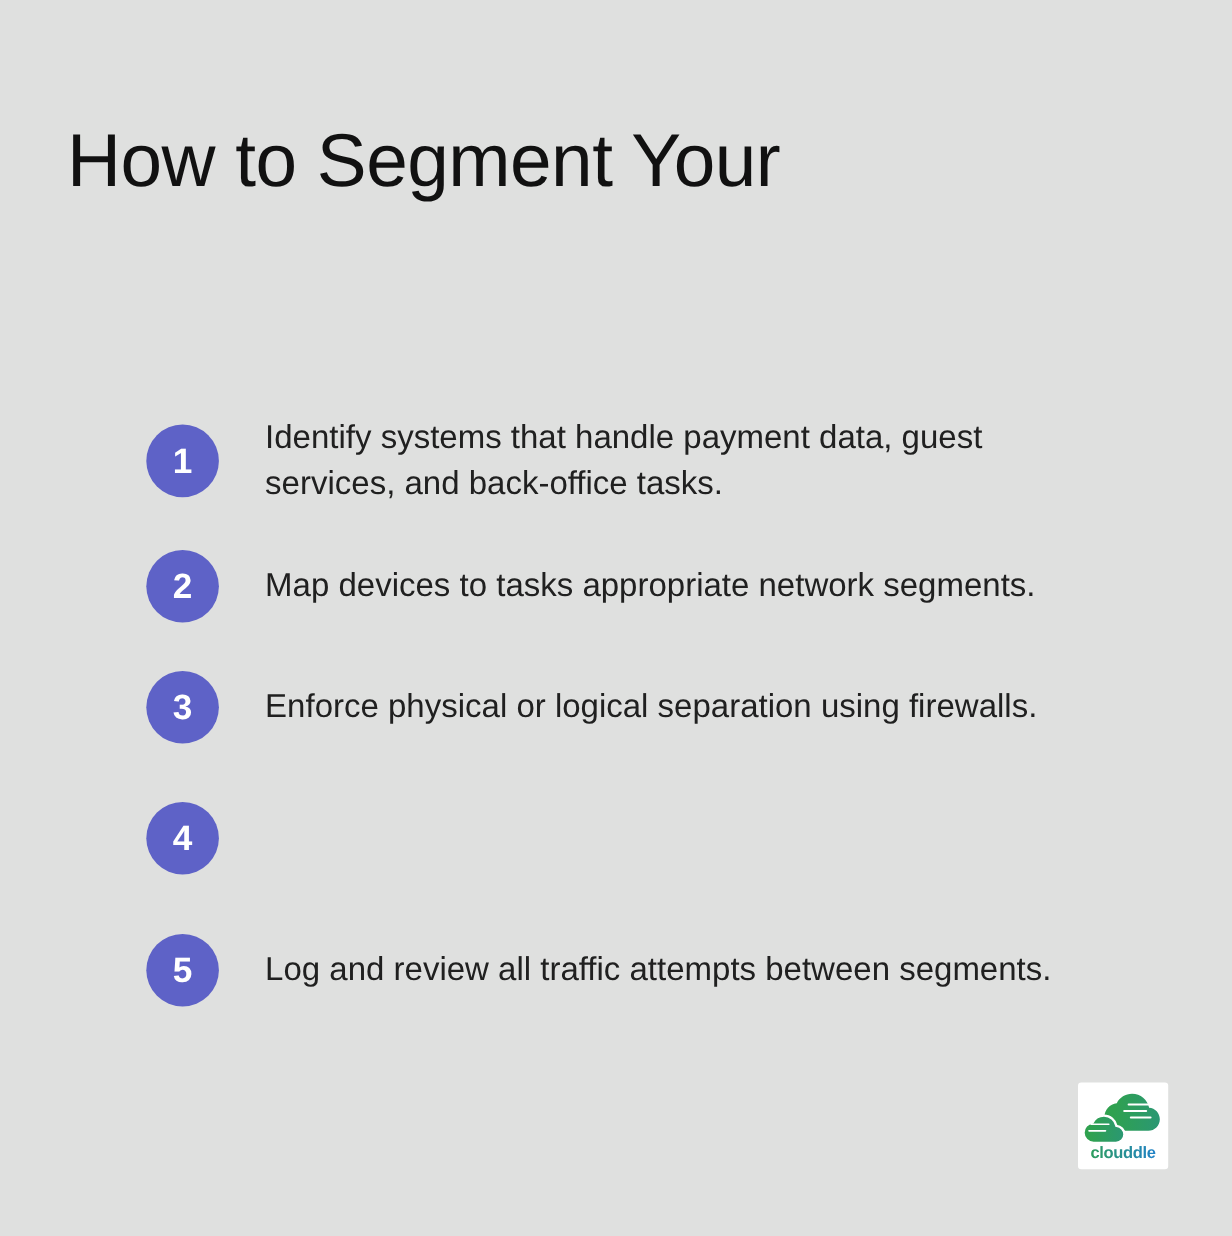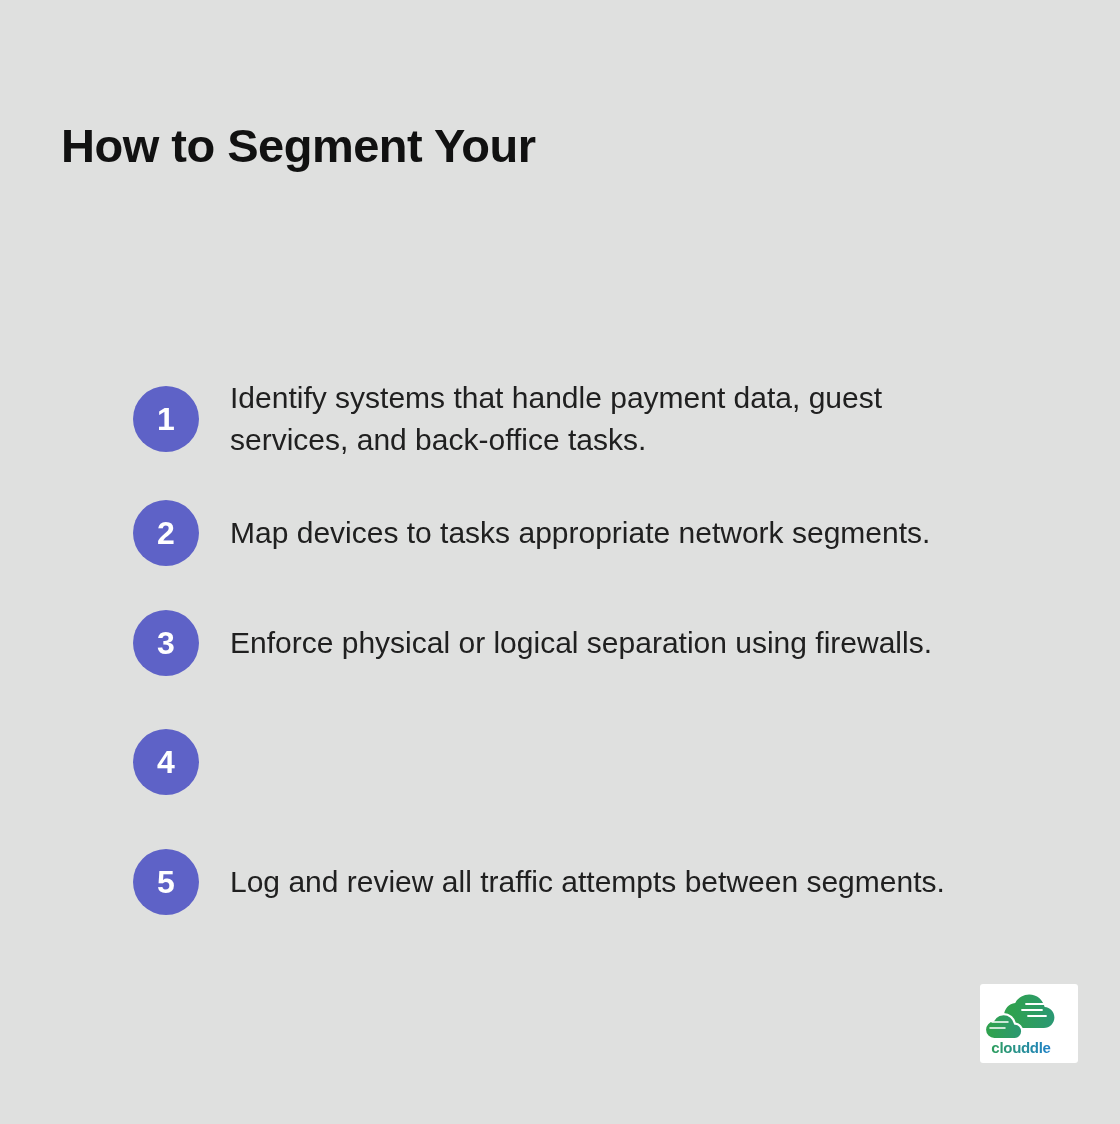--- a/index.html
+++ b/index.html
@@ -19,22 +19,22 @@
     font-family: "Liberation Sans", sans-serif;
   }
   .page {
     position: relative;
     width: 1120px; height: 1124px;
     background: var(--page-bg);
   }
   .title {
     position: absolute;
     left: 61px; top: 103px;
-    font-size: 47px;
-    font-weight: 700;
+    font-size: 68px;
+    font-weight: 400;
     line-height: 86px;
     letter-spacing: -0.5px;
     color: var(--title-text);
   }
   .title-line { display: block; }
   .steps { position: absolute; inset: 0; }
   .step {
     position: absolute;
     left: 133px; right: 40px;
     height: 82px;
@@ -52,29 +52,29 @@
     border-radius: 50%;
     background: var(--accent);
     color: var(--badge-text);
     font-size: 32px;
     font-weight: 700;
     display: flex;
     align-items: center;
     justify-content: center;
   }
   .step-text {
-    margin-left: 31px;
+    margin-left: 42px;
     font-size: 30px;
     line-height: 42px;
     color: var(--body-text);
   }
   .logo-box {
     position: absolute;
     left: 980px; top: 984px;
-    width: 98px; height: 79px;
+    width: 82px; height: 79px;
     background: var(--logo-bg);
     border-radius: 3px;
   }
   .logo-box svg { display: block; width: 82px; height: 79px; }
   .lg-start { stop-color: var(--logo-green); }
   .lg-end { stop-color: var(--logo-blue); }
   .logo-text {
     font-family: "Liberation Sans", sans-serif;
     font-weight: 700;
     font-size: 15px;

